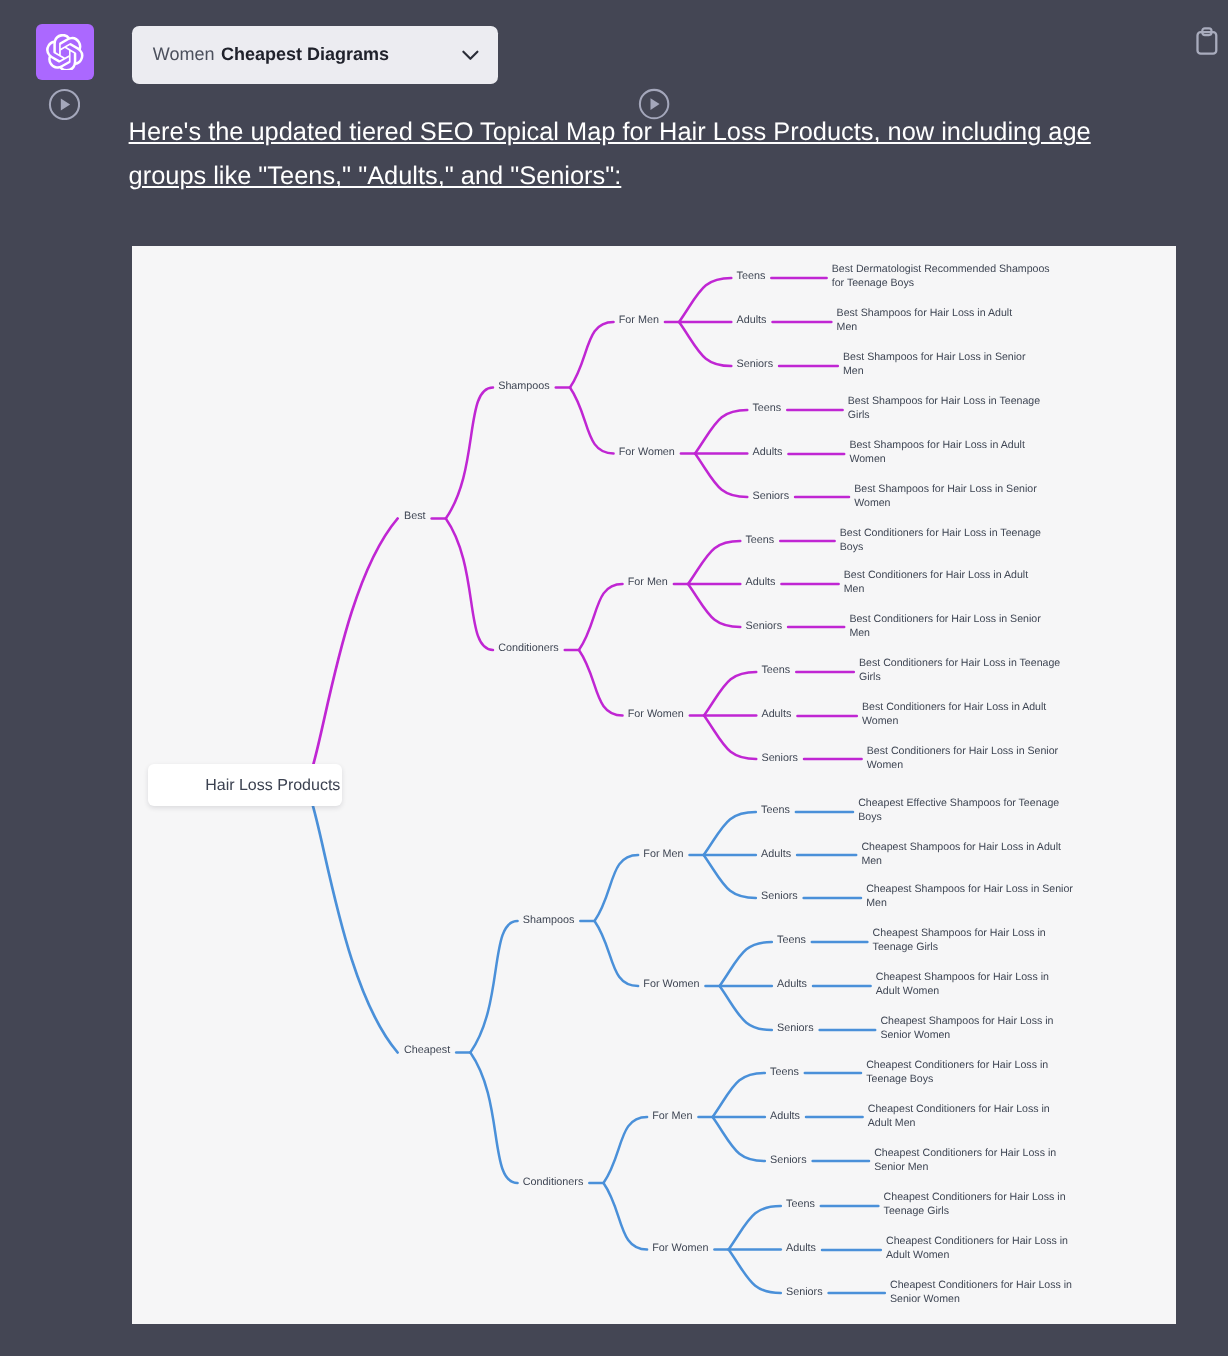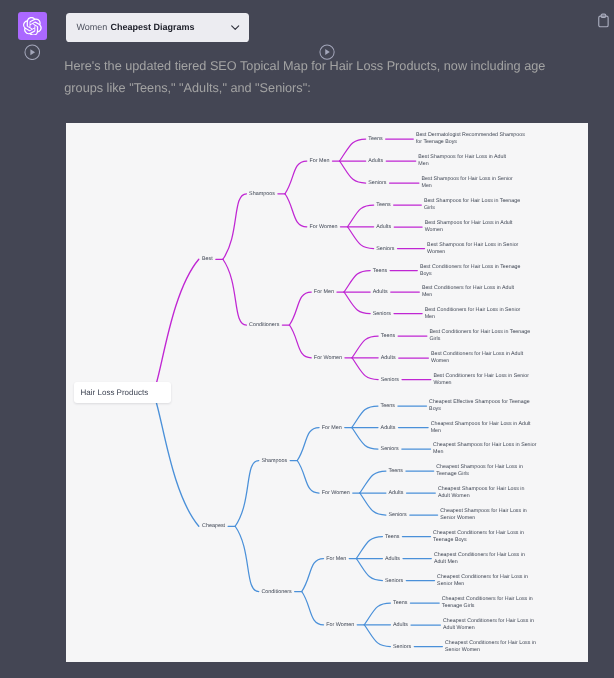--- a/index.html
+++ b/index.html
@@ -10,29 +10,29 @@
   .avatar{position:absolute;left:17.8px;top:11.7px;width:29.2px;height:28.7px;border-radius:3px;
           background:#ab68ff;display:flex;align-items:center;justify-content:center;}
   .play1{position:absolute;left:23.8px;top:43.6px;width:16.5px;height:16.5px;}
   .play2{position:absolute;left:319px;top:43.8px;width:16.1px;height:16.1px;}
   .copybtn{position:absolute;left:597.9px;top:13.4px;width:10.9px;height:14.5px;}
   .chip{position:absolute;left:65.7px;top:12.8px;height:29.2px;background:#ececf1;border-radius:3.6px;
         display:flex;align-items:center;box-sizing:border-box;width:183.6px;padding:0 8.3px 0 10.7px;}
   .chip .pre{color:#4c505d;font-size:9px;transform:translateZ(0);}
   .chip .nm{color:#20222c;font-size:9px;font-weight:bold;margin-left:3.3px;transform:translateZ(0);}
   .chip .chev{margin-left:auto;display:flex;align-items:center;}
-  .msg{position:absolute;left:64.3px;top:55.2px;width:486px;color:#a3a3a3;font-size:12.7px;
-       line-height:22.1px;transform:translateZ(0);}
+  .msg{position:absolute;left:64.3px;top:55.2px;width:486px;color:#ffffff;font-size:12.7px;
+       line-height:22.1px;transform:translateZ(0);text-decoration:underline;}
   .panel{position:absolute;left:66px;top:123px;width:522px;height:539px;background:#f6f6f7;
          overflow:hidden;}
   .panel svg{position:absolute;left:0;top:0;}
   .rootnode{position:absolute;left:7.8px;top:258.9px;width:97.2px;height:21.6px;background:#fff;
             border-radius:3px;box-shadow:0 1px 2.4px rgba(25,25,45,.12);
             display:flex;align-items:center;}
-  .rootnode span{font-size:8px;color:#3c4251;padding-left:6.8px;transform:translateZ(0);}
+  .rootnode span{font-size:8px;color:#3c4251;padding-left:6.8px;transform:translateZ(0);margin-left:22px;}
   .nlabel{position:absolute;font-size:5.4px;color:#3f4654;white-space:nowrap;
           transform:translateY(-50%) translateZ(0);line-height:7px;}
   .leaf{position:absolute;font-size:5.3px;color:#3f4654;line-height:7.2px;
         transform:translateY(-50%) translateZ(0);}
 </style>
 </head>
 <body>
 
 <div class="wrap">
 

